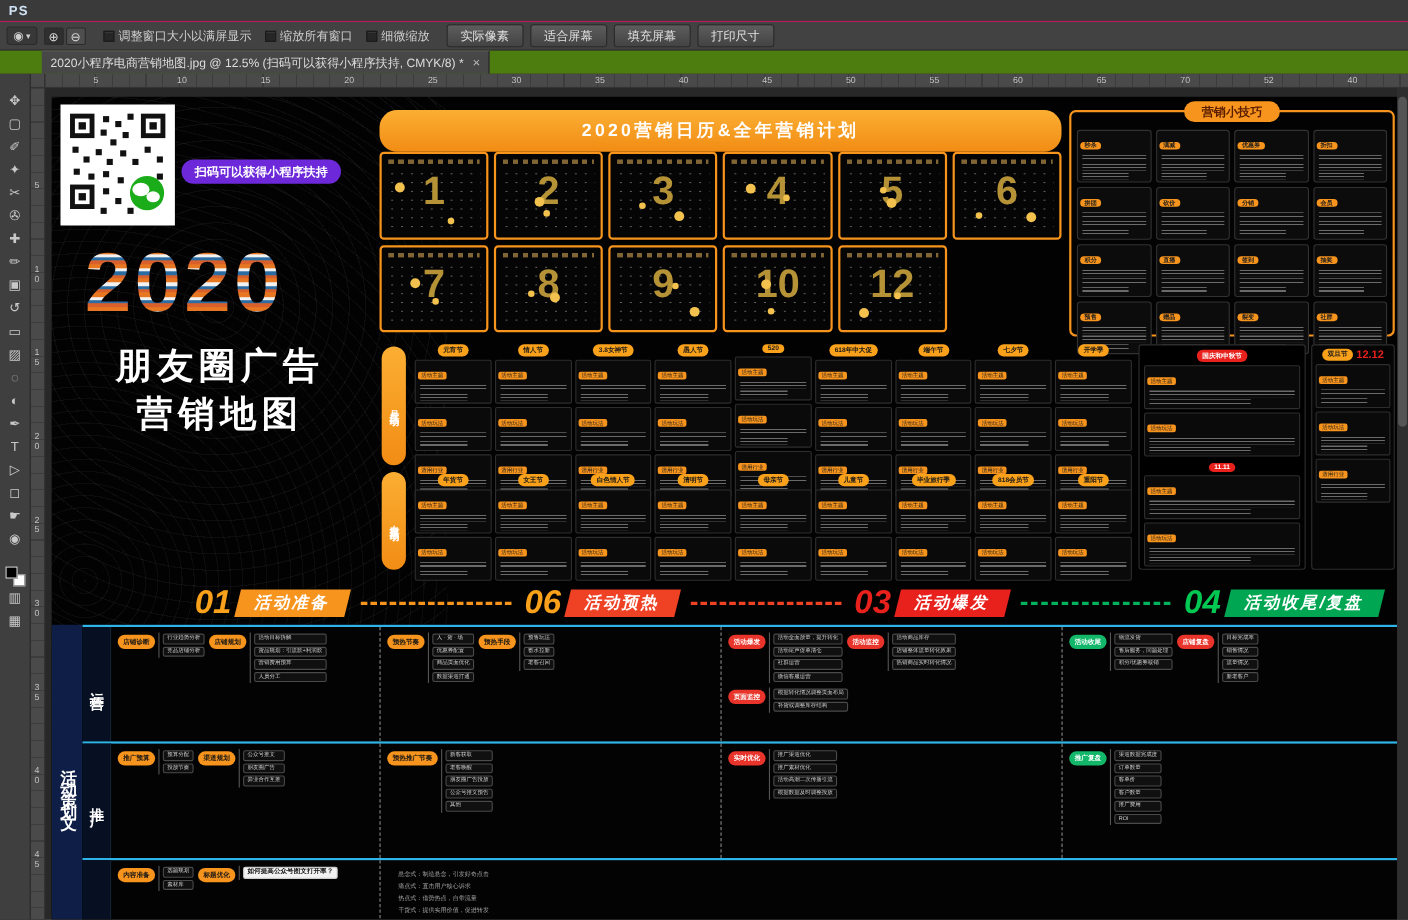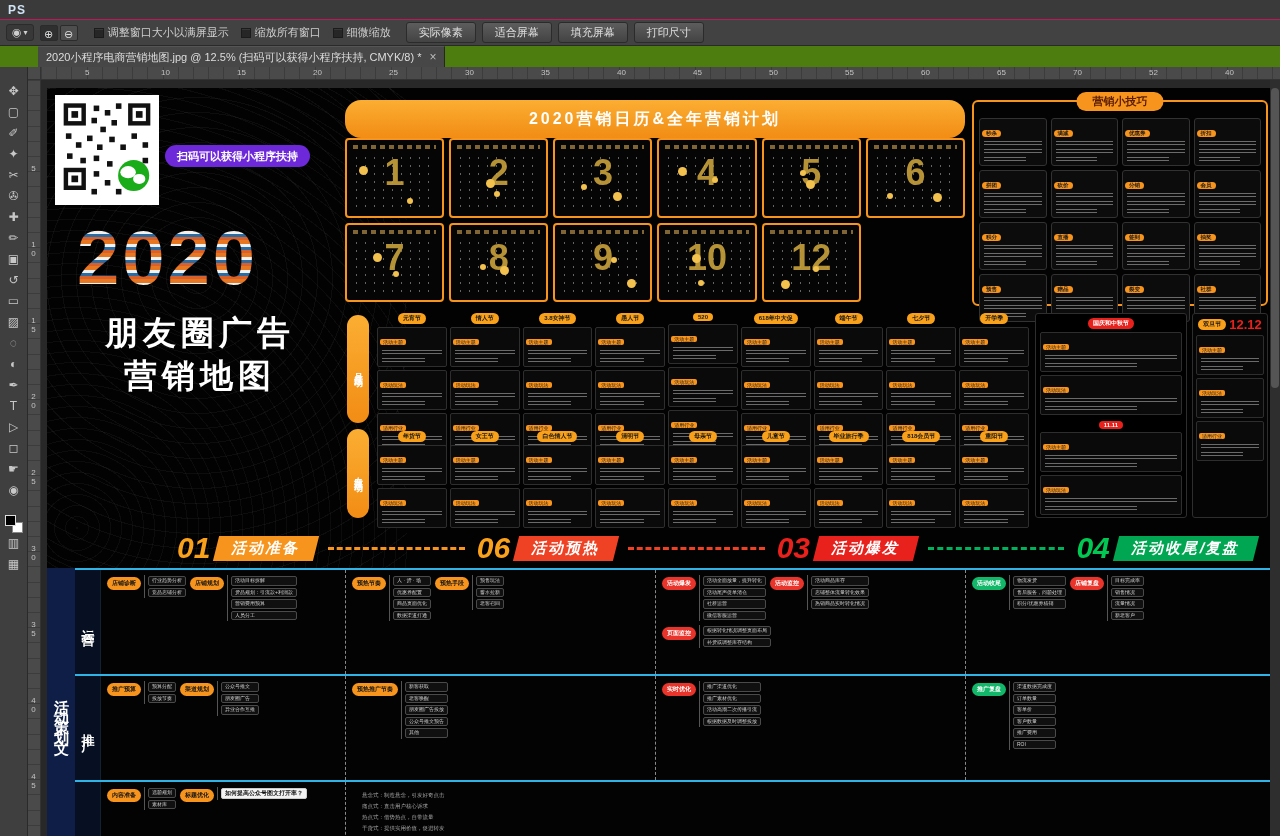--- a/index.html
+++ b/index.html
@@ -107,21 +107,21 @@
     overflow:hidden}
   .evt-badge.red{background:#e8211d;color:#fff}
   .evt-box{margin-top:3px;background:#0a0a0a;border:1px solid #2e2e2e;border-radius:2px;padding:2px}
   .chip{display:inline-block;background:#f7941d;color:#1a1a1a;font-size:5px;border-radius:2px;padding:0 3px}
   .natbox{position:absolute;left:688px;top:0;width:152px;height:205px;background:#000;
     border:1px solid #2e2e2e;border-radius:3px;padding:4px}
   .nat-sec{margin-bottom:6px}
   .rightcol{position:absolute;left:845px;top:0;width:76px;height:205px;background:#050505;
     border:1px solid #2e2e2e;border-radius:3px;padding:3px}
   .rc-head{display:flex;align-items:center;gap:3px;justify-content:center}
-  .rc-title{color:#e8211d;font-size:13px;font-weight:900}
+  .rc-title{color:#e8211d;font-size:10px;font-weight:900}
 
   .phases{position:absolute;left:0;top:440px;width:1223px;height:40px;display:flex;
     align-items:center;padding:0 14px 0 130px}
   .phase{display:flex;align-items:center;white-space:nowrap}
   .phase-num{font-size:30px;font-weight:900;font-style:italic;margin-right:6px}
   .ribbon{display:inline-block;color:#fff;font-size:15px;font-weight:800;padding:3px 16px;
     transform:skewX(-14deg);letter-spacing:2px}
   .dashes{flex:1;min-width:30px;border-top:3px dashed currentColor;margin:0 12px}
 
   .side-strip{position:absolute;left:0;top:480px;bottom:0;width:28px;background:#0e1e46;

